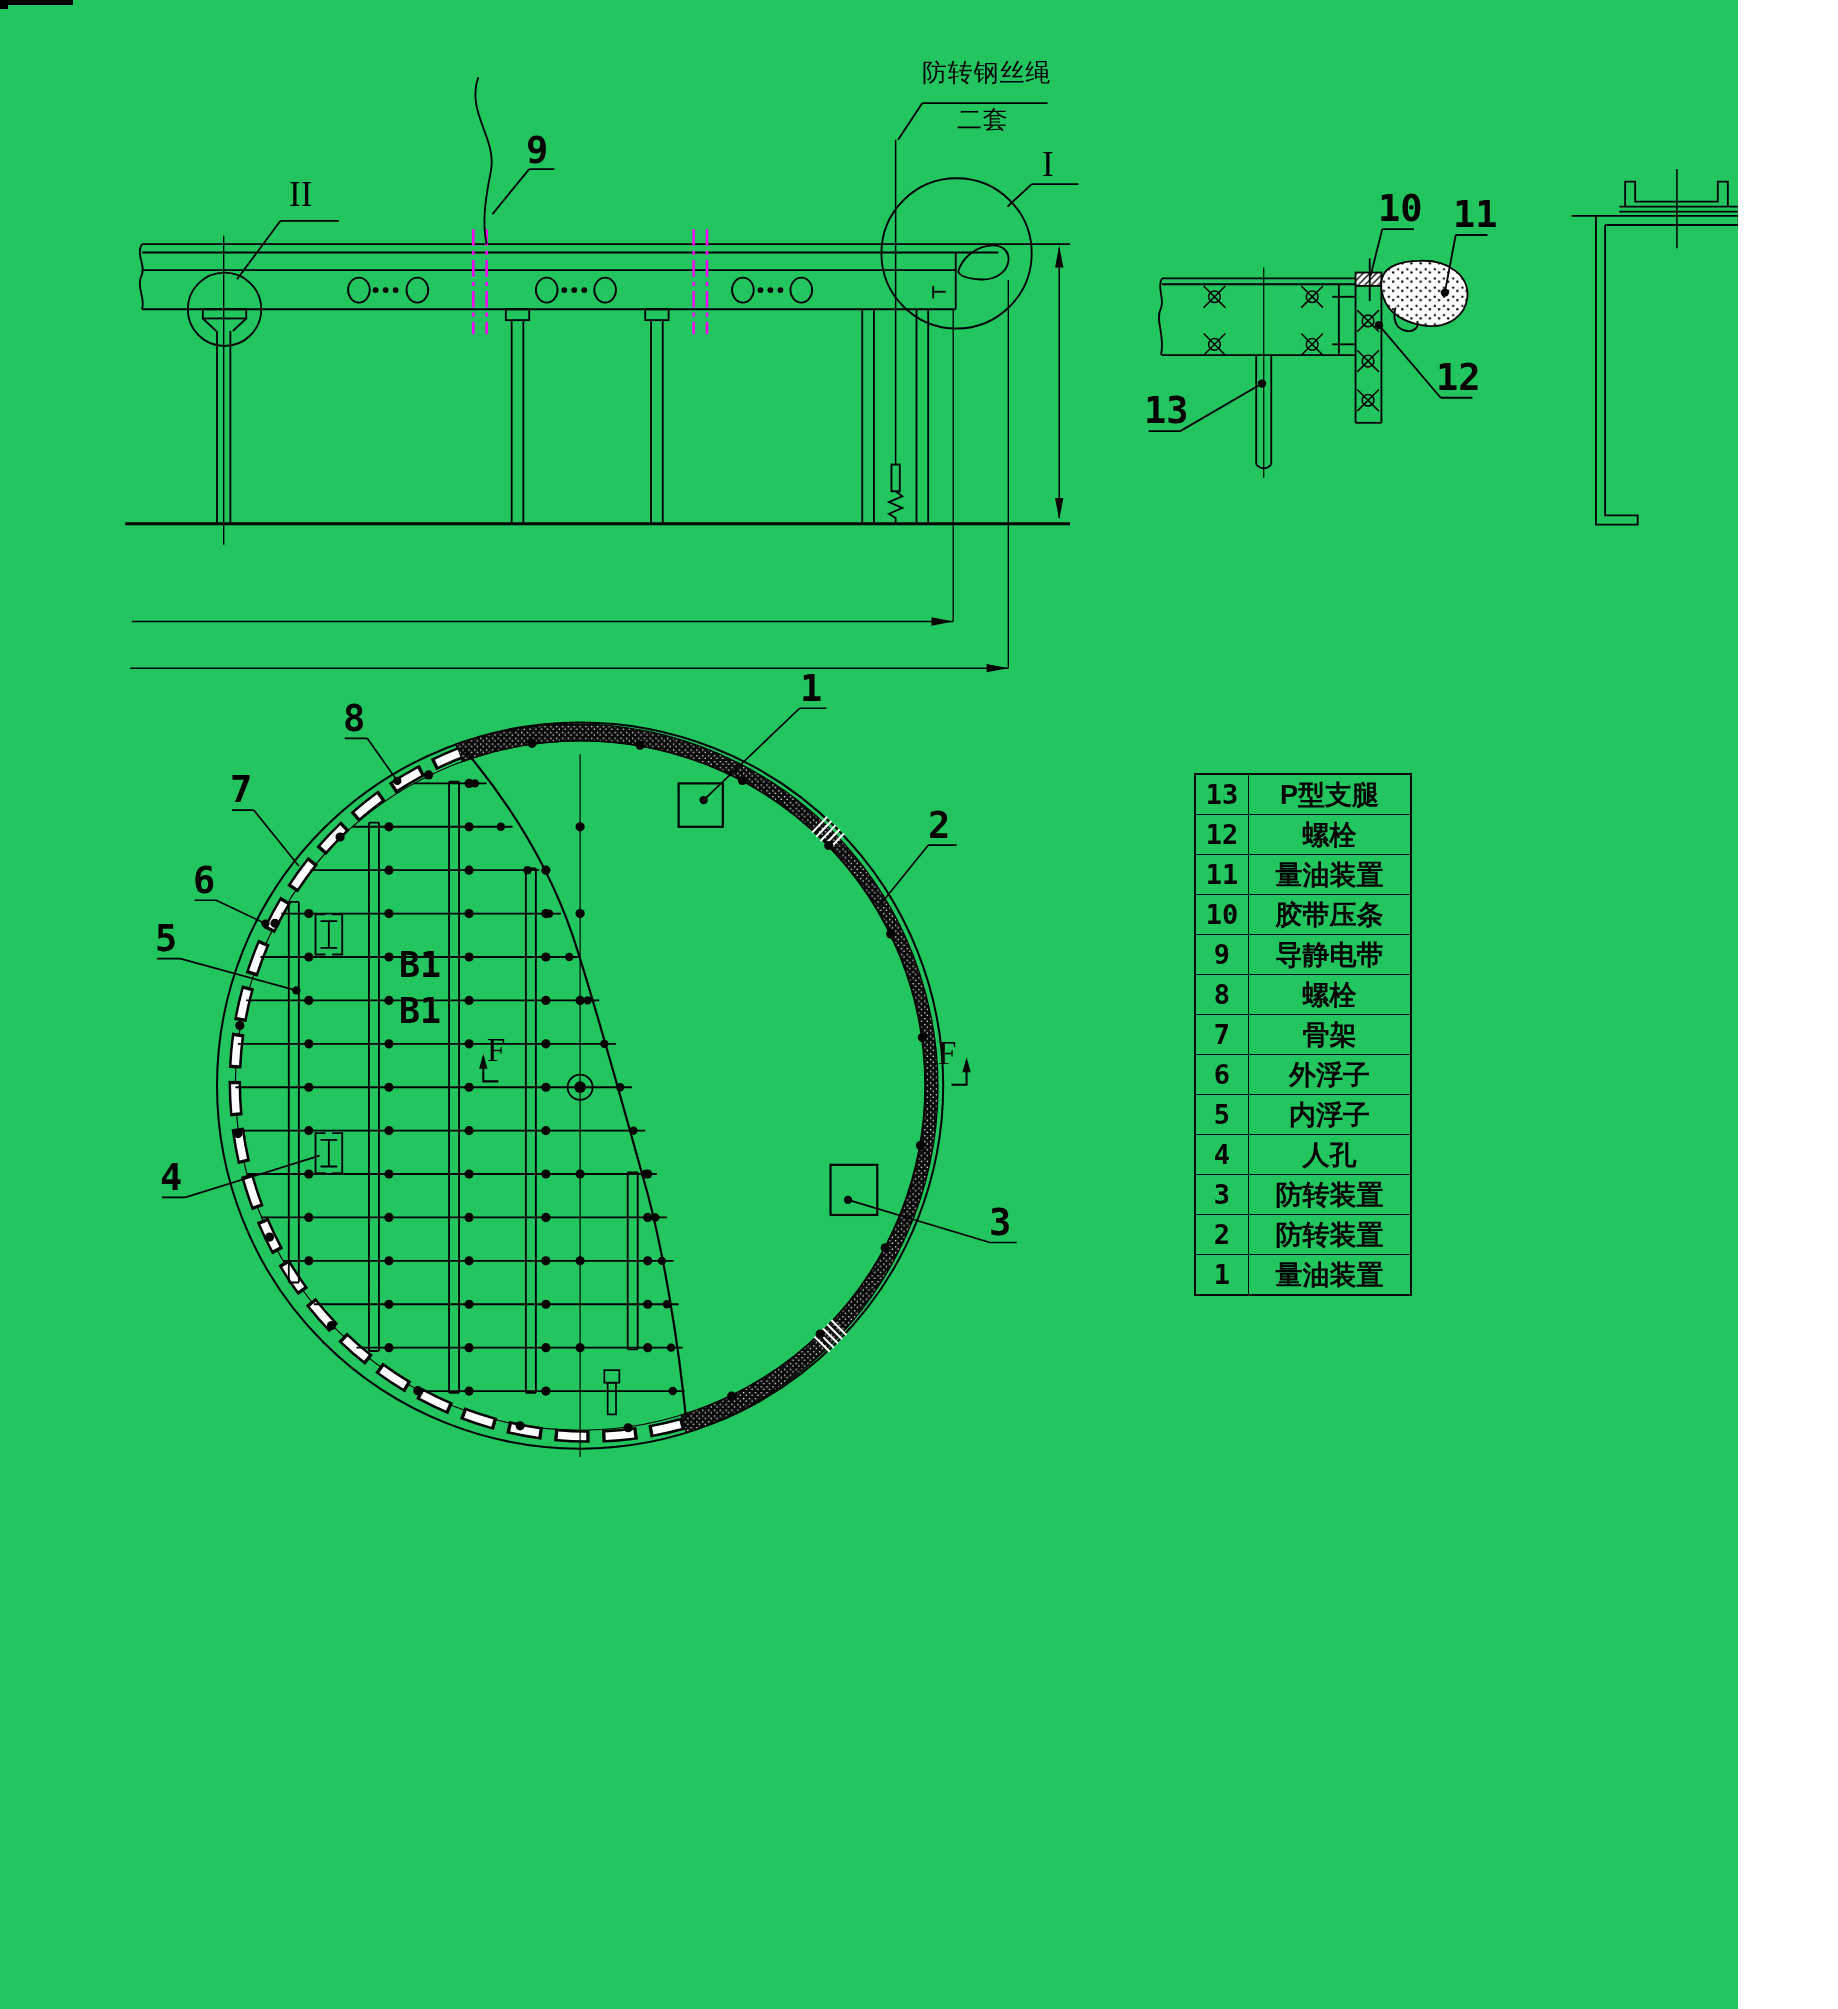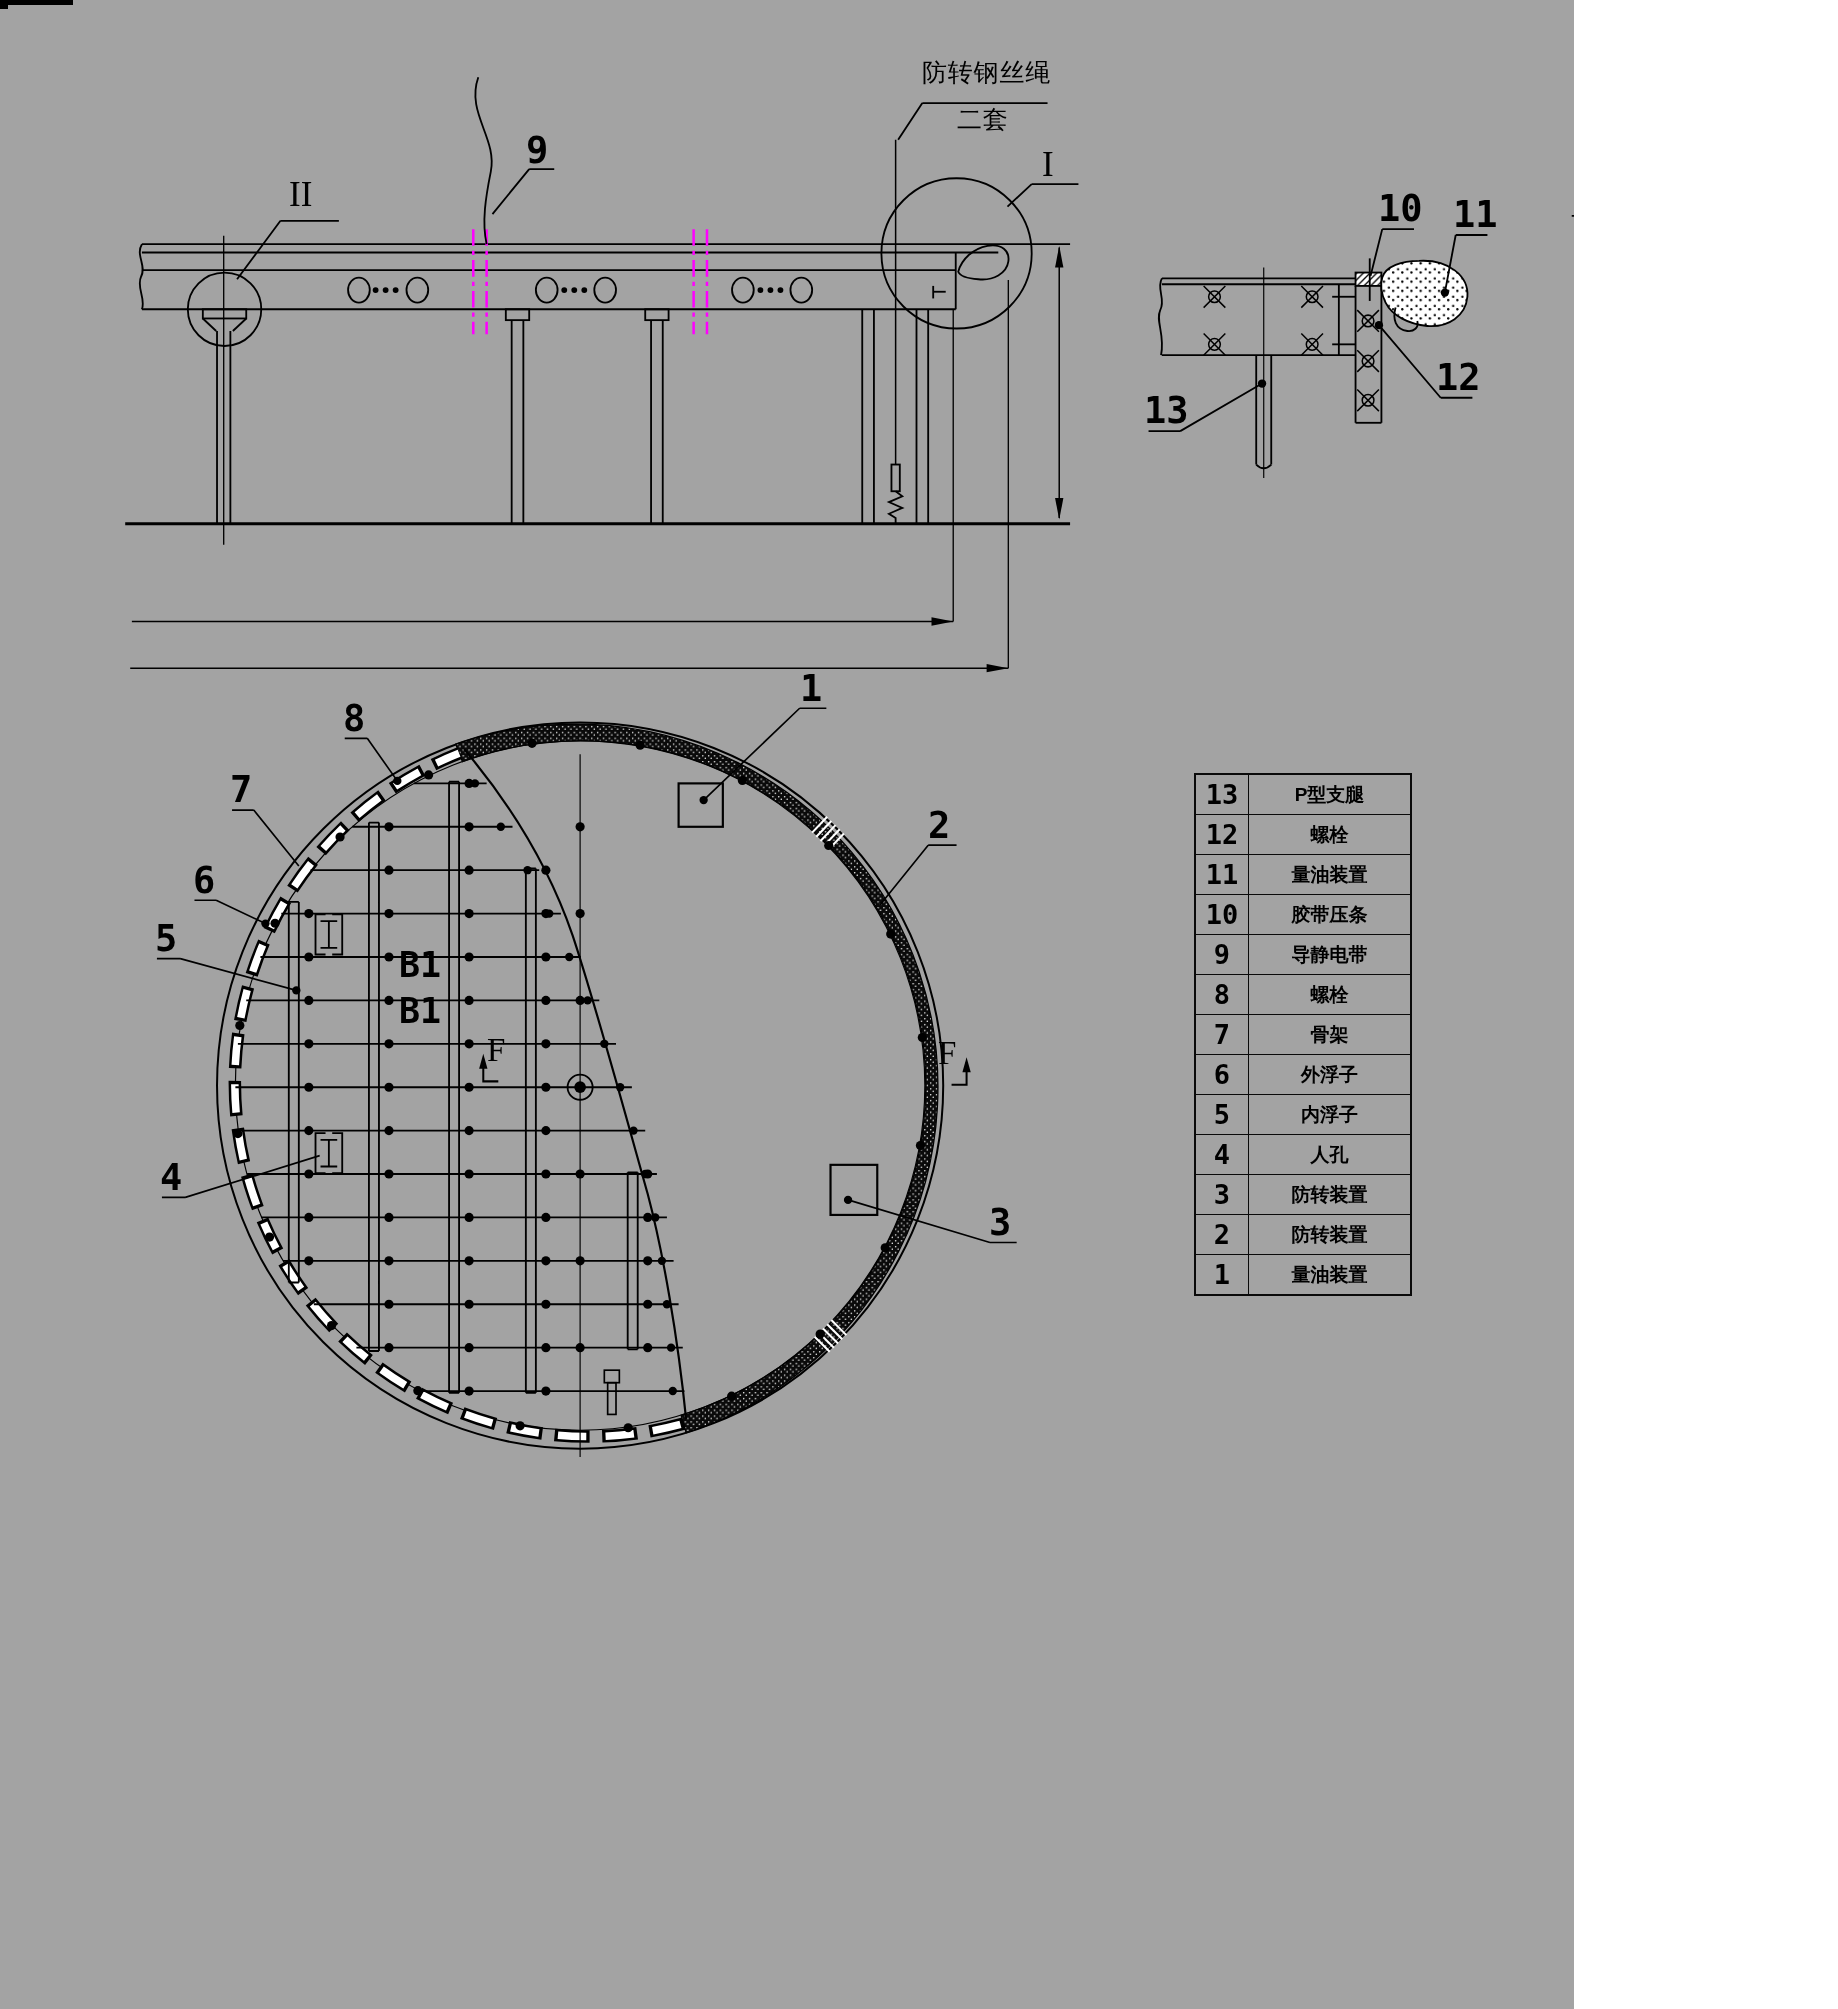--- a/index.html
+++ b/index.html
@@ -1,34 +1,34 @@
 <!DOCTYPE html>
 <html style="font-size:13.4px"><head>
 <meta charset="utf-8">
 <style>
   html,body{margin:0;padding:0;background:#ffffff;}
-  .sheet{position:relative;width:1574px;height:2010px;background:#a3a3a3;overflow:hidden;
+  .sheet{position:relative;width:1738px;height:2010px;background:#22c55e;overflow:hidden;
          font-family:"Liberation Sans",sans-serif;color:#000;}
   svg{position:absolute;left:0;top:0;}
   .lbl{position:absolute;line-height:1;white-space:nowrap;}
   .num{font-family:"DejaVu Sans Mono","Liberation Mono",monospace;font-size:37px;font-weight:600;}
   .numsm{font-family:"DejaVu Sans Mono","Liberation Mono",monospace;font-size:35px;font-weight:700;}
   .roman{font-family:"Liberation Serif","DejaVu Serif",serif;font-size:35px;}
   .secF{font-family:"Liberation Serif","DejaVu Serif",serif;font-size:33px;}
   .cn{font-size:25px;letter-spacing:0.8px;}
   .watermark{position:absolute;left:628px;top:975px;font-size:33px;letter-spacing:-0.8px;
              color:#4f4f4f;white-space:nowrap;}
   
   .ptable{position:absolute;left:1194px;top:773px;width:214px;border:2.5px solid #0a0a0a;}
   .prow{display:flex;height:39px;align-items:center;}
   .prow + .prow{border-top:1.7px solid #0a0a0a;}
   .pc1{width:52px;text-align:center;border-right:1.7px solid #0a0a0a;height:100%;
        display:flex;align-items:center;justify-content:center;
        font-family:"DejaVu Sans Mono","Liberation Mono",monospace;font-size:27px;font-weight:600;}
-  .pc2{flex:1;text-align:center;font-size:19px;font-weight:600;letter-spacing:0px;}
+  .pc2{flex:1;text-align:center;font-size:27px;font-weight:600;letter-spacing:0px;}
   .cornermark{position:absolute;background:#000;}
 </style>
 </head>
 <body>
 
 <div class="sheet">
 
   <div class="cornermark" style="left:0;top:0;width:73px;height:5px;"></div>
   <div class="cornermark" style="left:0;top:0;width:8.3px;height:9.2px;"></div>
   <div class="cornermark" style="left:1779px;top:2005px;width:59px;height:5px;"></div>

